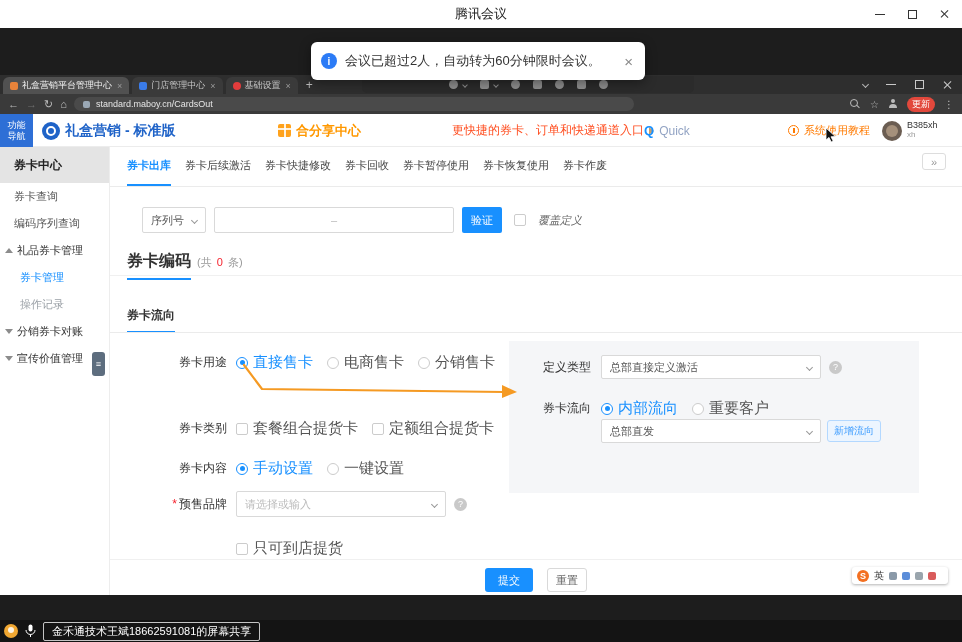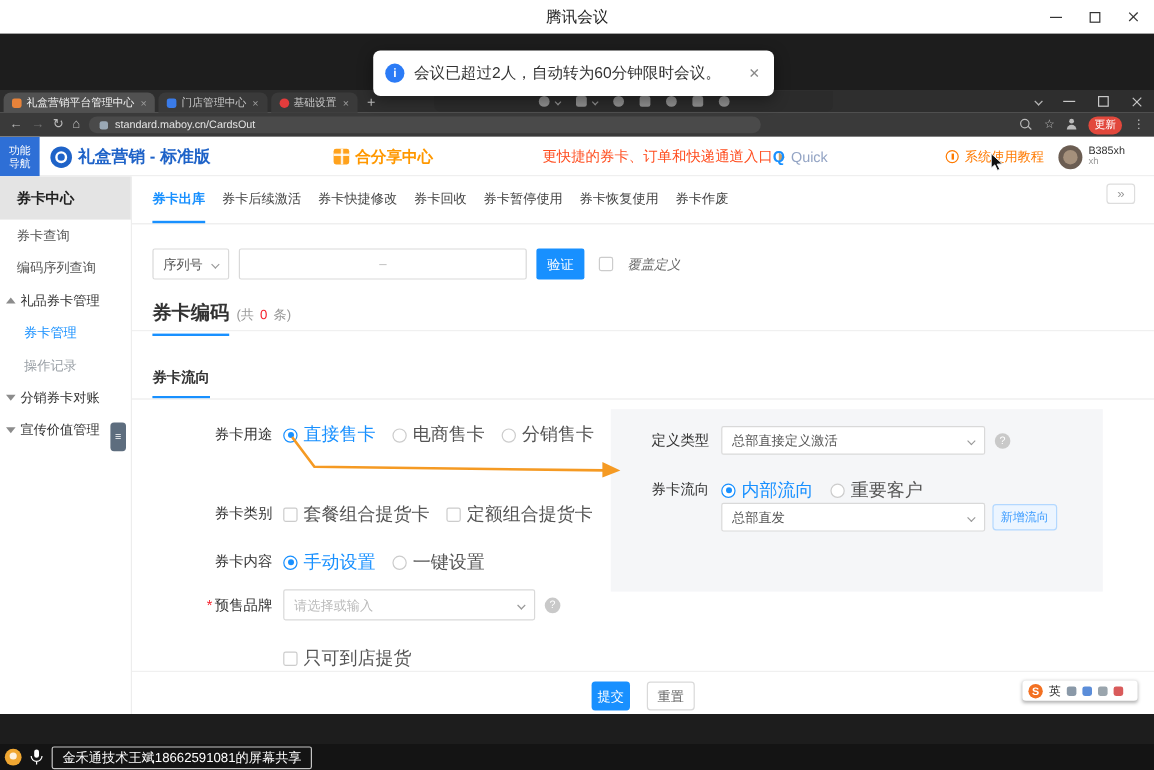--- a/index.html
+++ b/index.html
@@ -106,21 +106,21 @@
   .tri-down{width:0;height:0;border-left:4px solid transparent;border-right:4px solid transparent;border-top:5px solid #8c8c8c;display:inline-block;}
   .sb-collapse{position:absolute;right:4px;top:205px;width:13px;height:24px;background:#5d6d7e;border-radius:3px;color:#fff;font-size:9px;display:flex;align-items:center;justify-content:center;}
 
   
   .content{flex:1;position:relative;background:#fff;}
   .content-tabs{height:40px;border-bottom:1px solid #ebebeb;display:flex;align-items:stretch;gap:14px;padding-left:17px;}
   .ctab{font-size:11px;color:#444;display:flex;align-items:center;white-space:nowrap;border-bottom:2px solid transparent;}
   .ctab.active{color:#1890ff;font-weight:bold;border-bottom-color:#1890ff;}
   .collapse-btn{position:absolute;right:16px;top:6px;width:24px;height:17px;border:1px solid #ddd;border-radius:3px;color:#999;font-size:11px;display:flex;align-items:center;justify-content:center;background:#fff;}
 
-  .serial-row{position:absolute;left:17px;top:60px;display:flex;align-items:center;gap:8px;}
+  .serial-row{position:absolute;left:32px;top:60px;display:flex;align-items:center;gap:8px;}
   .sel{height:26px;border:1px solid #d9d9d9;border-radius:2px;background:#fff;display:flex;align-items:center;padding:0 8px;font-size:11px;color:#555;gap:6px;}
   .sel .chev{border-color:#999;}
   .sel .ph{color:#bbb;}
   .range-input{width:240px;height:26px;border:1px solid #d9d9d9;border-radius:2px;background:#fff;display:flex;align-items:center;justify-content:center;font-size:11px;color:#bbb;}
   .btn-verify{width:40px;height:26px;background:#1890ff;border-radius:2px;color:#fff;font-size:11px;display:flex;align-items:center;justify-content:center;}
   .cb{width:12px;height:12px;border:1px solid #ccc;border-radius:2px;background:#fff;display:inline-block;flex:0 0 12px;}
   .cb-label{font-size:11px;color:#666;margin-left:12px;white-space:nowrap;font-style:italic;}
   .cb-wrap{display:flex;align-items:center;margin-left:4px;}
 
   .coding-row{position:absolute;left:17px;top:104px;display:flex;align-items:baseline;}
@@ -145,21 +145,21 @@
   .info-c{width:13px;height:13px;border-radius:50%;background:#c9c9c9;color:#fff;font-size:9px;display:inline-flex;align-items:center;justify-content:center;margin-left:8px;flex:0 0 13px;}
 
   .rpanel{position:absolute;left:399px;top:194px;width:410px;height:152px;background:#f5f6f8;}
   .prow{position:absolute;left:0;display:flex;align-items:center;}
   .plabel{width:92px;padding-right:10px;text-align:right;font-size:12px;color:#333;white-space:nowrap;flex:0 0 92px;}
   .btn-addflow{height:22px;background:#ecf5ff;border:1px solid #b3d8ff;border-radius:3px;color:#409eff;font-size:10px;display:flex;align-items:center;justify-content:center;padding:0 6px;margin-left:6px;white-space:nowrap;}
 
   .anno-arrow{position:absolute;left:126px;top:212px;z-index:30;pointer-events:none;}
 
   .cfooter{position:absolute;left:0;right:0;top:412px;bottom:0;border-top:1px solid #f0f0f0;display:flex;justify-content:center;align-items:flex-start;gap:14px;padding-top:8px;}
-  .btn-submit{width:32px;height:24px;background:#1890ff;border-radius:3px;color:#fff;font-size:11px;display:flex;align-items:center;justify-content:center;}
+  .btn-submit{width:48px;height:24px;background:#1890ff;border-radius:3px;color:#fff;font-size:11px;display:flex;align-items:center;justify-content:center;}
   .btn-reset{width:40px;height:24px;background:#fff;border:1px solid #d9d9d9;border-radius:3px;color:#666;font-size:11px;display:flex;align-items:center;justify-content:center;}
 
   
   .cursor{position:absolute;left:826px;top:128px;z-index:90;pointer-events:none;}
 
   
   .ime{position:absolute;left:852px;top:567px;width:96px;height:17px;background:#fff;border-radius:3px;box-shadow:0 1px 3px rgba(0,0,0,.3);display:flex;align-items:center;gap:5px;padding:0 5px;z-index:70;}
   .ime-logo{width:12px;height:12px;border-radius:50%;background:#f37021;color:#fff;font-size:9px;font-weight:bold;display:flex;align-items:center;justify-content:center;flex:0 0 12px;}
   .ime-lang{font-size:10px;color:#333;}
   .ime-ic{width:8px;height:8px;border-radius:2px;display:inline-block;}

